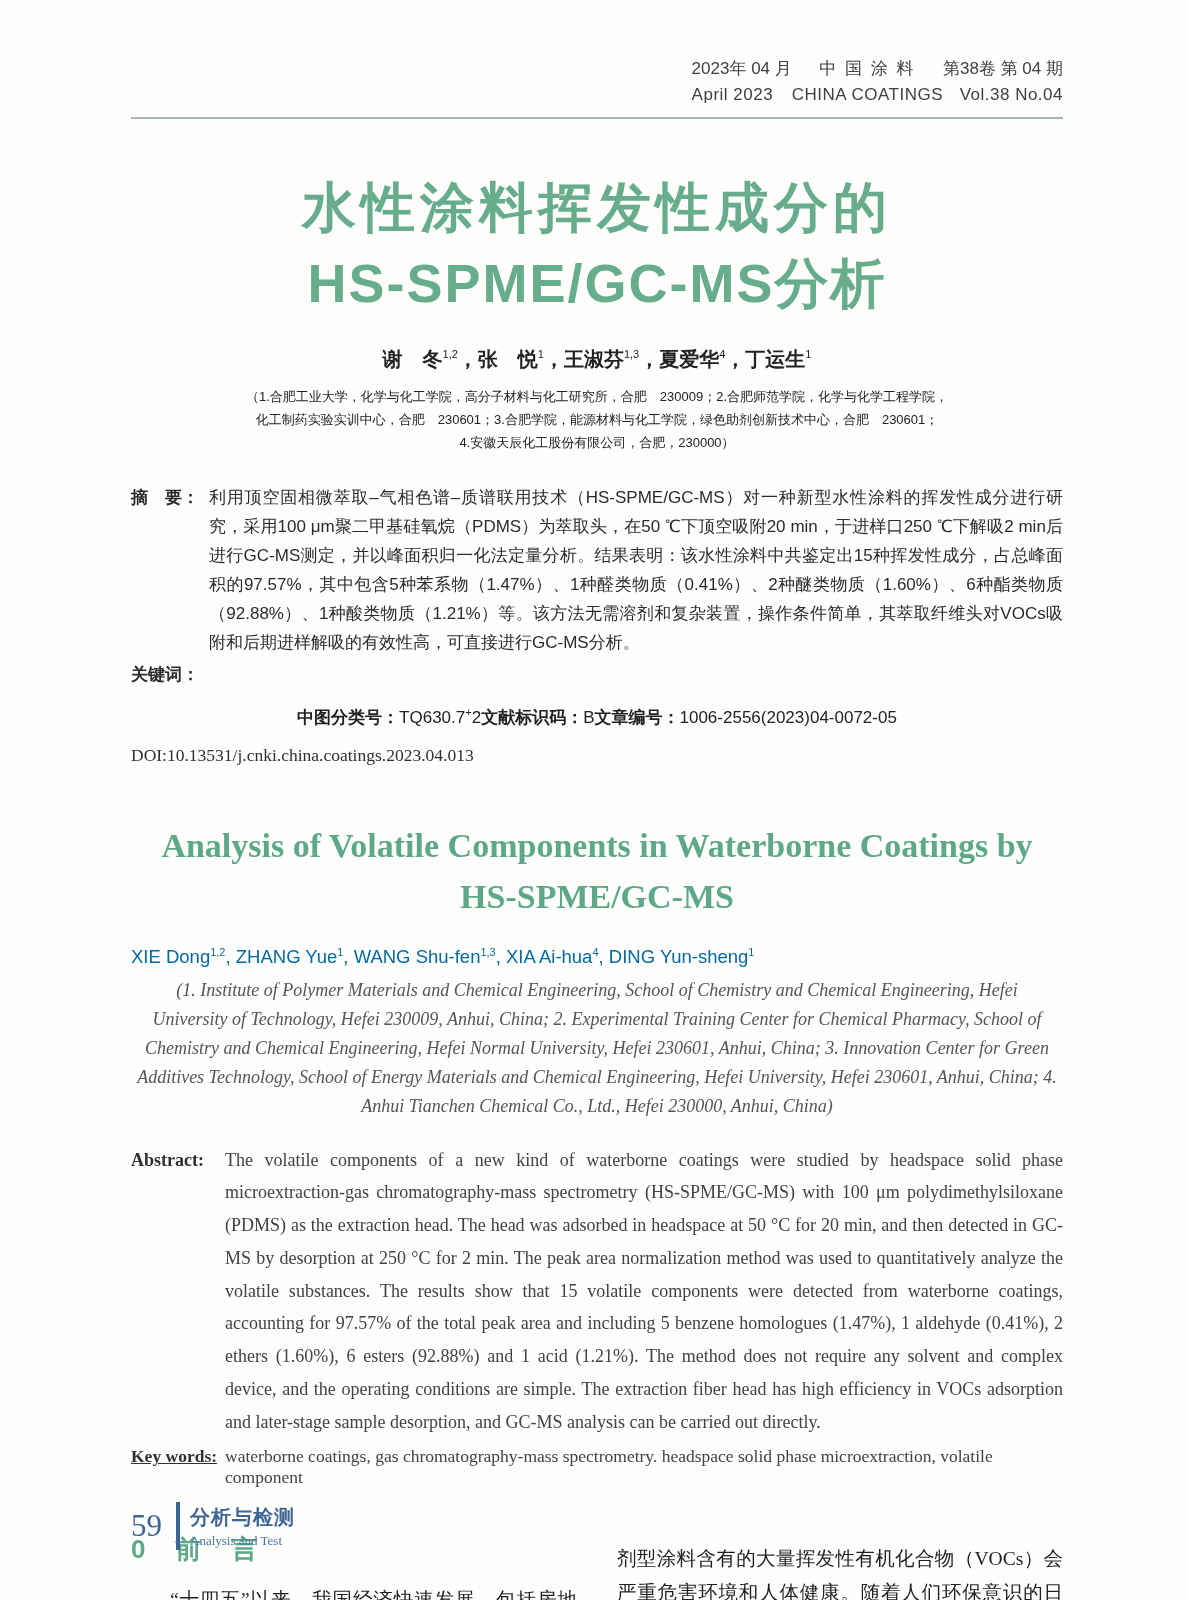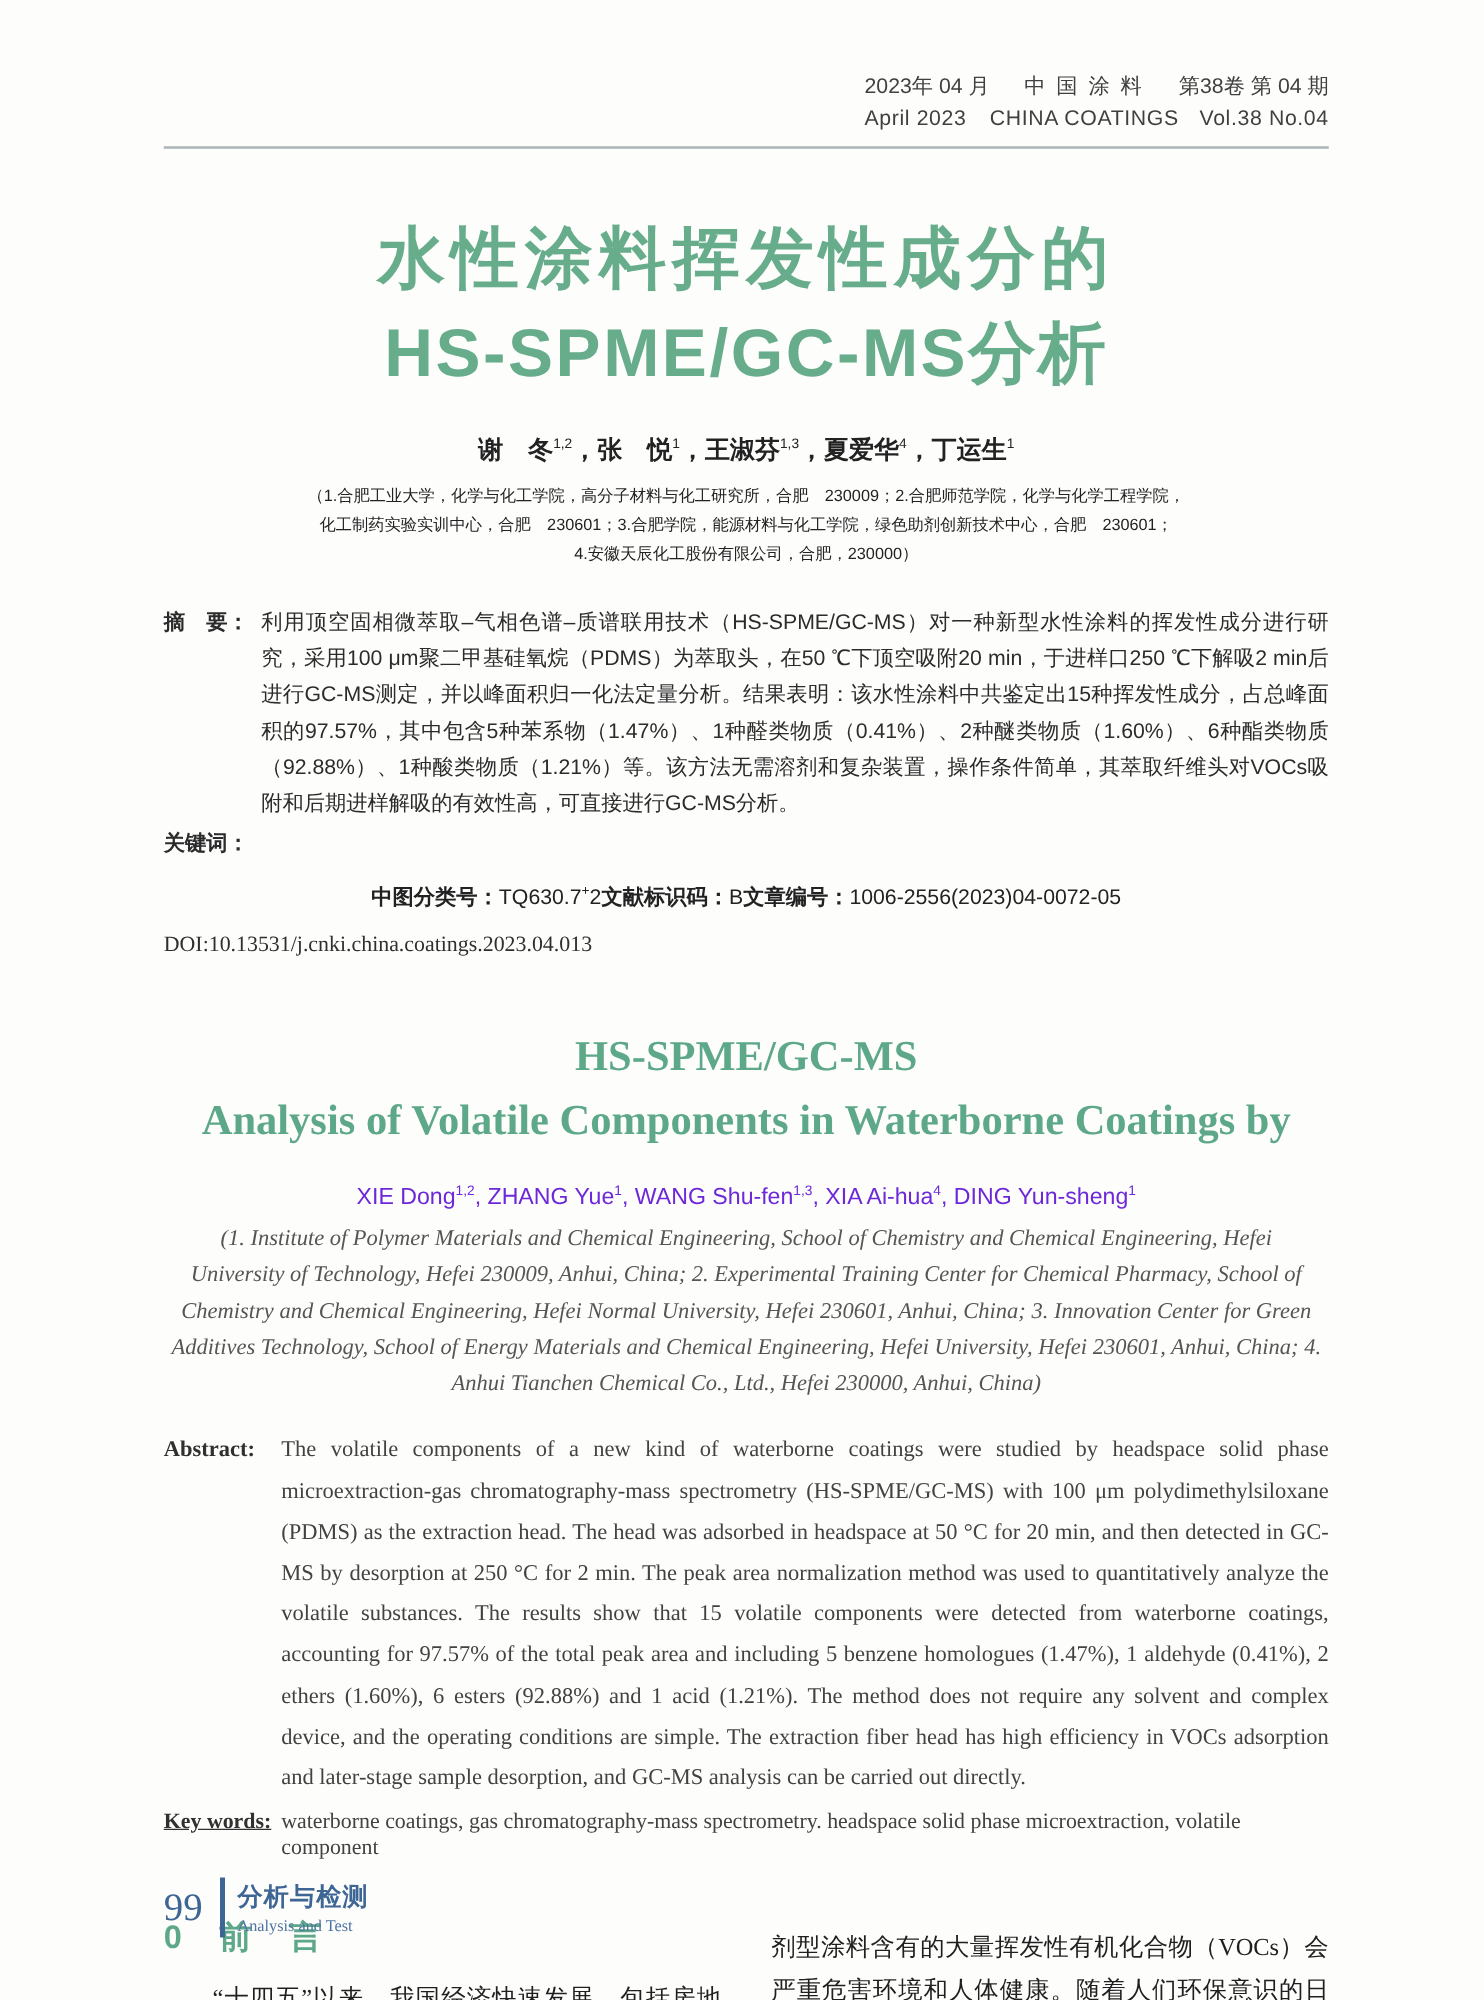--- a/index.html
+++ b/index.html
@@ -42,21 +42,21 @@
   .meta-row { margin-top: 16px; display: flex; justify-content: center;
               font-size: 17px; color: #222; }
   .meta-row b { font-weight: bold; }
   .meta-row sup { font-size: 11px; }
   .doi { margin-top: 16px; font-family: "Liberation Serif", serif; font-size: 17.5px; color: #2f2f2f; }
 
   
   .title-en { margin-top: 54px; text-align: center; color: #5ea88a;
               font-family: "Liberation Serif", serif; font-weight: bold;
               font-size: 34px; line-height: 1.5; }
-  .authors-en { margin-top: 24px; text-align: center; font-size: 18.5px; color: #6d28d9; }
+  .authors-en { margin-top: 24px; text-align: left; font-size: 18.5px; color: #0369a1; }
   .affil-en { margin-top: 8px; text-align: center; font-family: "Liberation Serif", serif;
               font-style: italic; font-size: 18px; line-height: 1.62; color: #555;
               padding: 0 6px; }
   .abs-en { margin-top: 22px; display: flex; font-family: "Liberation Serif", serif;
             font-size: 18px; line-height: 1.82; color: #424242; }
   .abs-en .lbl { flex: none; width: 94px; font-weight: bold; color: #303030; }
   .abs-en p { text-align: justify; }
   .kw-en { margin-top: 8px; display: flex; font-family: "Liberation Serif", serif;
            font-size: 17.5px; color: #424242; }
   .kw-en .lbl { flex: none; font-weight: bold; margin-right: 8px; color: #303030; text-decoration: underline; }
@@ -123,22 +123,22 @@
 
   <div class="meta-row">
     <span><b>中图分类号：</b><span>TQ630.7</span><sup>+</sup><span>2</span></span>
     <span><b>文献标识码：</b><span>B</span></span>
     <span><b>文章编号：</b><span>1006-2556(2023)04-0072-05</span></span>
   </div>
 
   <div class="doi">DOI:10.13531/j.cnki.china.coatings.2023.04.013</div>
 
   <h2 class="title-en">
+    <div>Analysis of Volatile Components in Waterborne Coatings by</div>
     <div>HS-SPME/GC-MS</div>
-    <div>Analysis of Volatile Components in Waterborne Coatings by</div>
   </h2>
 
   <div class="authors-en">
     <span><span>XIE Dong</span><sup>1,2</sup><span>, </span></span><span><span>ZHANG Yue</span><sup>1</sup><span>, </span></span><span><span>WANG Shu-fen</span><sup>1,3</sup><span>, </span></span><span><span>XIA Ai-hua</span><sup>4</sup><span>, </span></span><span><span>DING Yun-sheng</span><sup>1</sup><span></span></span>
   </div>
 
   <div class="affil-en">(1. Institute of Polymer Materials and Chemical Engineering, School of Chemistry and Chemical Engineering, Hefei University of Technology, Hefei 230009, Anhui, China; 2. Experimental Training Center for Chemical Pharmacy, School of Chemistry and Chemical Engineering, Hefei Normal University, Hefei 230601, Anhui, China; 3. Innovation Center for Green Additives Technology, School of Energy Materials and Chemical Engineering, Hefei University, Hefei 230601, Anhui, China; 4. Anhui Tianchen Chemical Co., Ltd., Hefei 230000, Anhui, China)</div>
 
   <div class="abs-en">
     <span class="lbl">Abstract:</span>
@@ -156,19 +156,19 @@
       <p class="body-cn">“十四五”以来，我国经济快速发展，包括房地产、建材、汽车在内的诸多行业对涂料的消费量逐步增大。虽然涂料在各行各业有广泛的应用，但是传统溶</p>
     </div>
     <div class="col col-r">
       <p class="body-cn">剂型涂料含有的大量挥发性有机化合物（VOCs）会严重危害环境和人体健康。随着人们环保意识的日益增强，发展低VOCs的水性涂料已经成为涂料领域的重要研究方向。</p>
     </div>
   </div>
 
 </div>
 
 <div class="pagefoot">
-  <span class="num">99</span>
+  <span class="num">59</span>
   <span class="bar"></span>
   <span>
     <div class="cn">分析与检测</div>
     <div class="en">Analysis and Test</div>
   </span>
 </div>
 
 </body></html>

